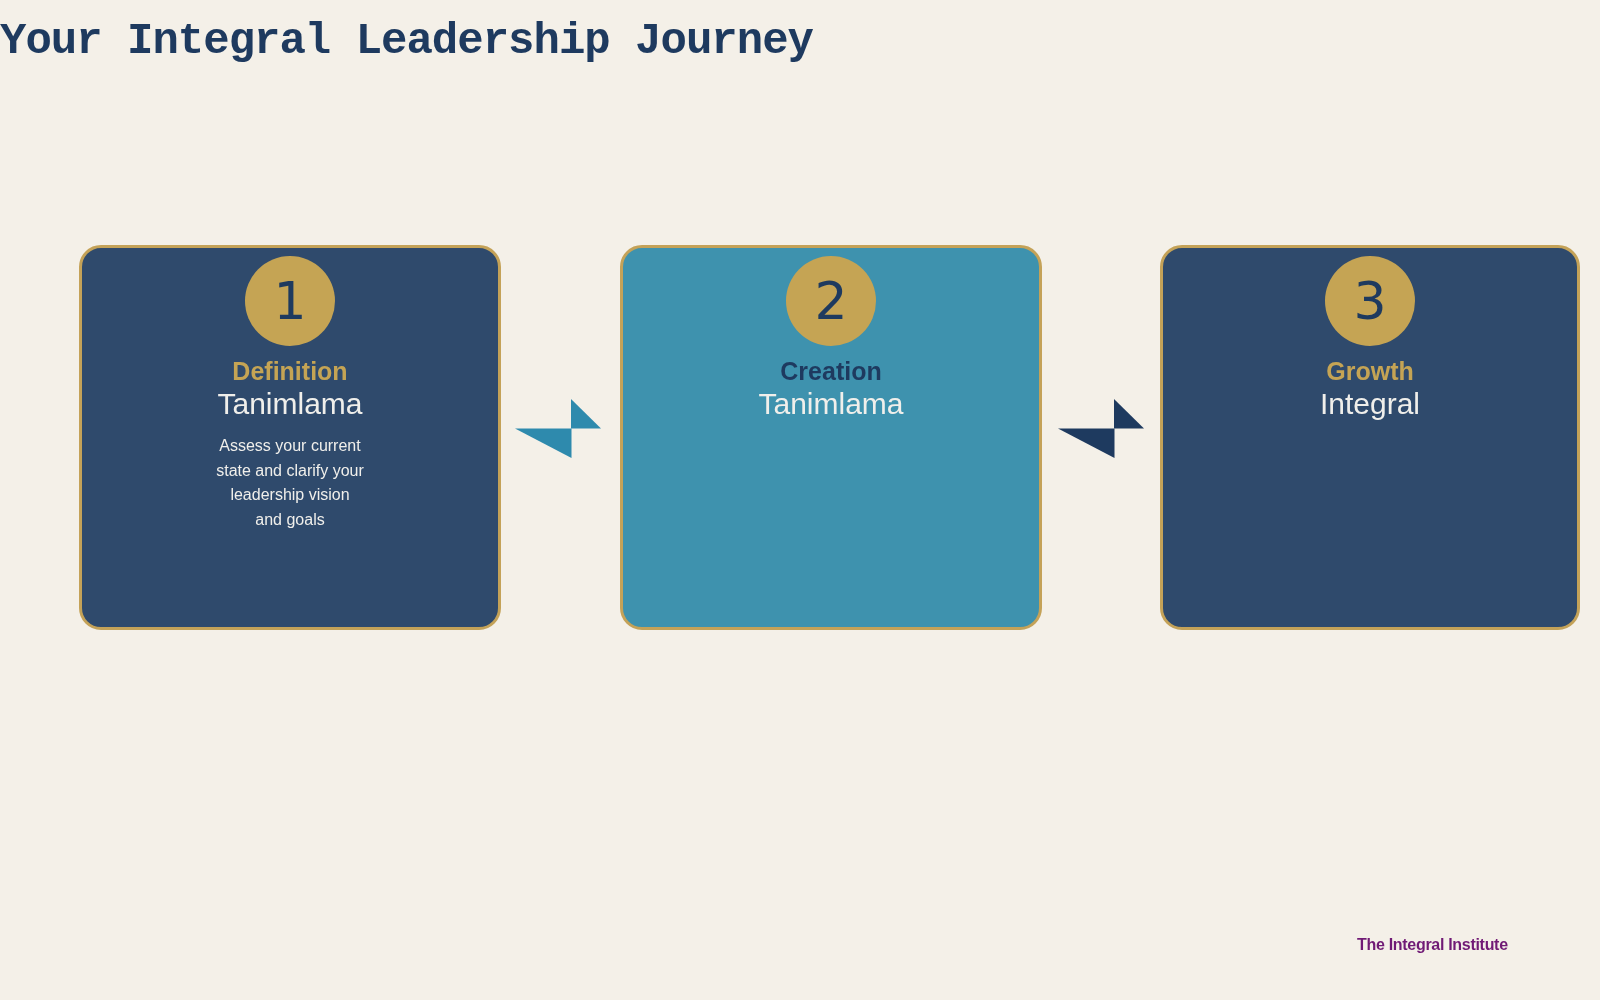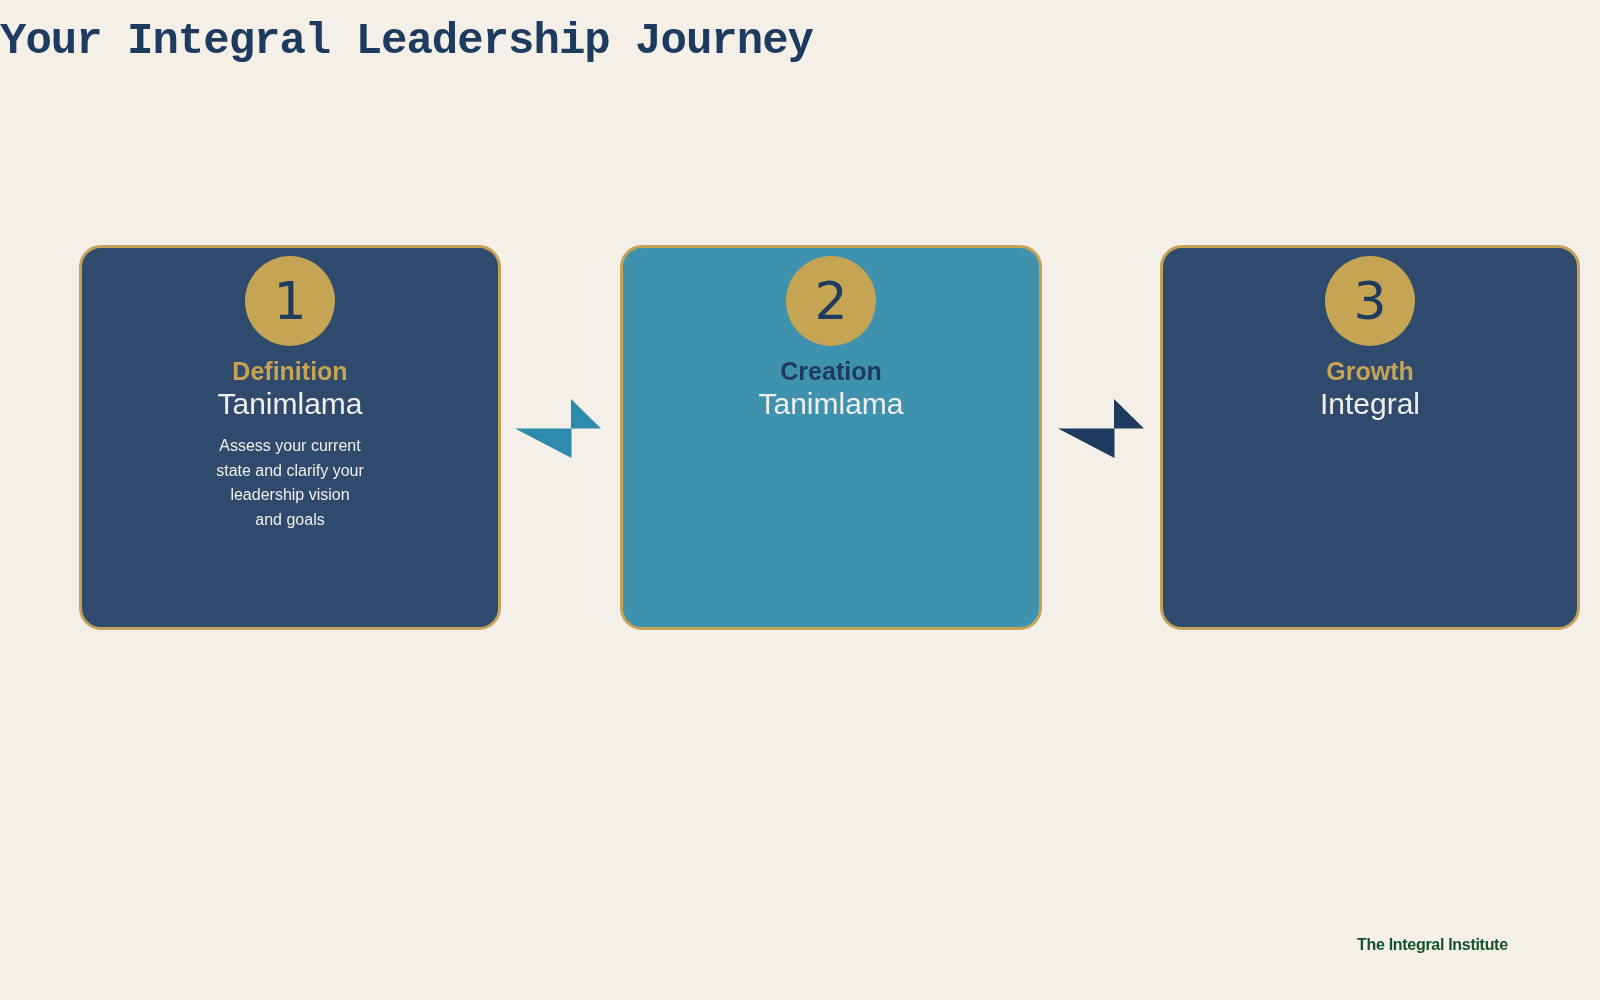--- a/index.html
+++ b/index.html
@@ -98,21 +98,21 @@
   .flow-arrow-1 { left: 515px; }
   .flow-arrow-2 { left: 1058px; }
 
   .footer-brand {
     position: absolute;
     left: 1357px;
     top: 936px;
     font-size: 16px;
     font-weight: bold;
     letter-spacing: -0.3px;
-    color: #14532d;
+    color: #701a75;
     white-space: nowrap;
   }
 </style>
 </head>
 <body>
 
 <div class="stage">
 
   <div class="page-title">Your Integral Leadership Journey</div>
 

